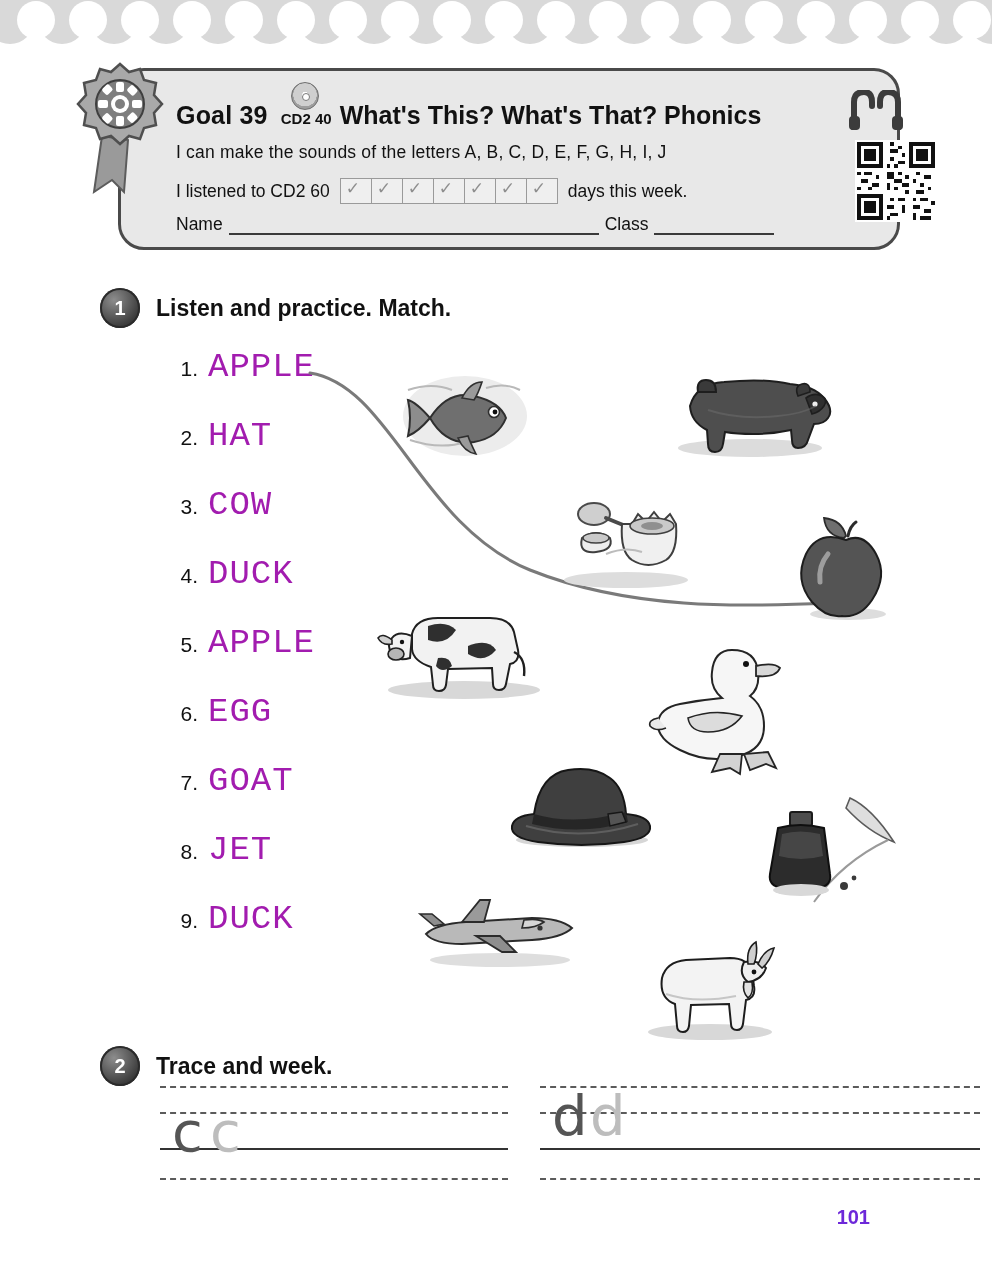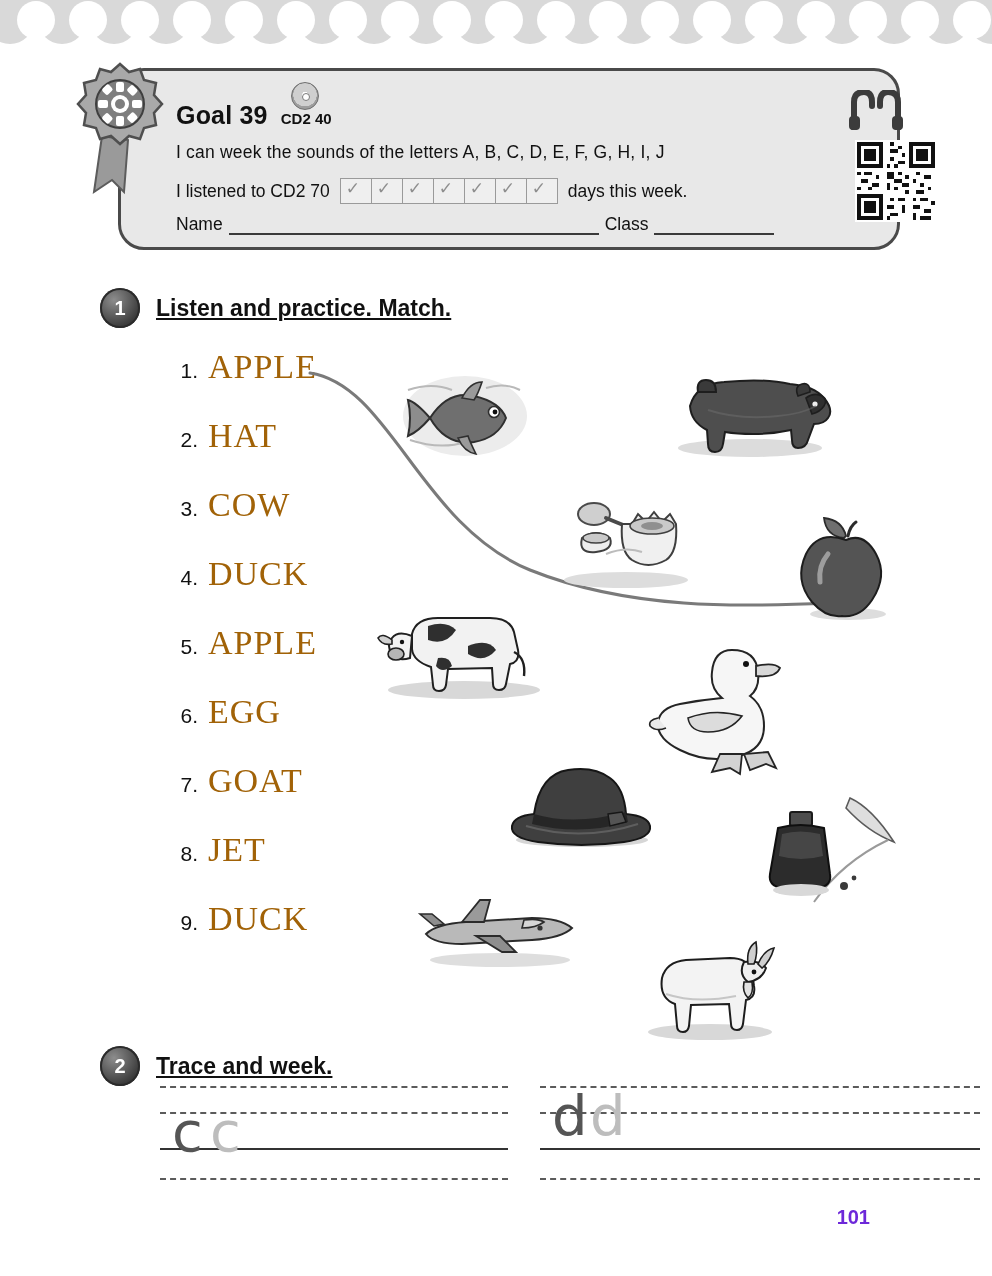--- a/index.html
+++ b/index.html
@@ -192,21 +192,20 @@
     font-weight: bold;
     display: flex;
     align-items: center;
     justify-content: center;
     box-shadow: inset 0 0 0 2px #2b2b2b;
   }
   .act-text {
     font-size: 23px;
     font-weight: bold;
     color: #111;
-    text-decoration: underline;
   }
   #act1 { left: 100px; top: 288px; }
   #act2 { left: 100px; top: 1046px; }
 
   
   .word-list {
     position: absolute;
     left: 150px;
     top: 348px;
     width: 220px;
@@ -220,22 +219,22 @@
     width: 48px;
     text-align: right;
     font-size: 21px;
     color: #111;
     padding-right: 10px;
     font-family: "Liberation Sans", sans-serif;
   }
   .word-txt {
     font-size: 34px;
     letter-spacing: 1px;
-    color: #a16207;
-    font-family: Liberation Serif, serif;
+    color: #a21caf;
+    font-family: Liberation Mono, monospace;
     font-weight: 300;
   }
 
   
   .pic { position: absolute; }
   .pic svg { display: block; }
 
   
   .match-line {
     position: absolute;
@@ -351,26 +350,27 @@
     <circle cx="48" cy="46" r="5" fill="#7e7e7e"></circle>
   </svg>
 </div>
 
 <div class="goal-title-row">
   <span class="goal-num">Goal 39</span>
   <span class="cd-badge">
     <span class="disc"></span>
     <span class="cd-label">CD2 40</span>
   </span>
-</div>
-
-<div class="goal-line-1">I can week the sounds of the letters A, B, C, D, E, F, G, H, I, J</div>
+  <span class="goal-heading">What's This? What's That? Phonics</span>
+</div>
+
+<div class="goal-line-1">I can make the sounds of the letters A, B, C, D, E, F, G, H, I, J</div>
 
 <div class="goal-line-2">
-  <span>I listened to CD2 70</span>
+  <span>I listened to CD2 60</span>
   <span class="check-strip">
     <span class="check-box"></span>
     <span class="check-box"></span>
     <span class="check-box"></span>
     <span class="check-box"></span>
     <span class="check-box"></span>
     <span class="check-box"></span>
     <span class="check-box"></span>
   </span>
   <span>days this week.</span>

